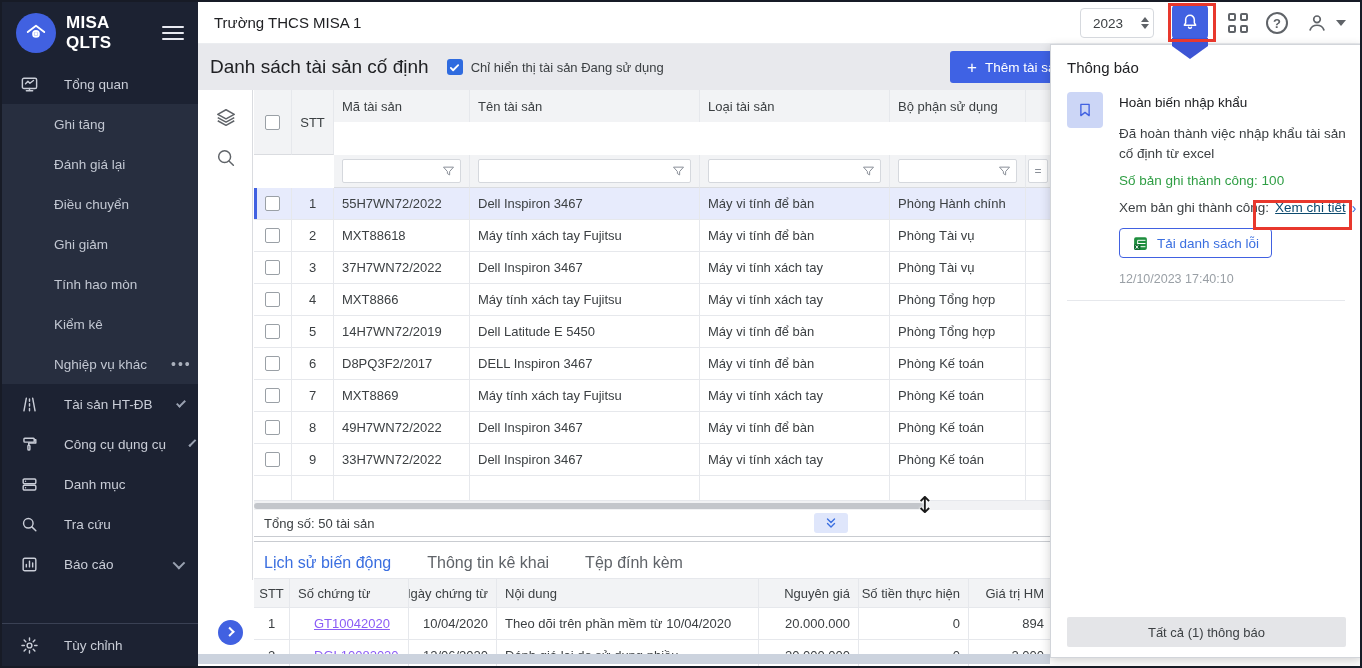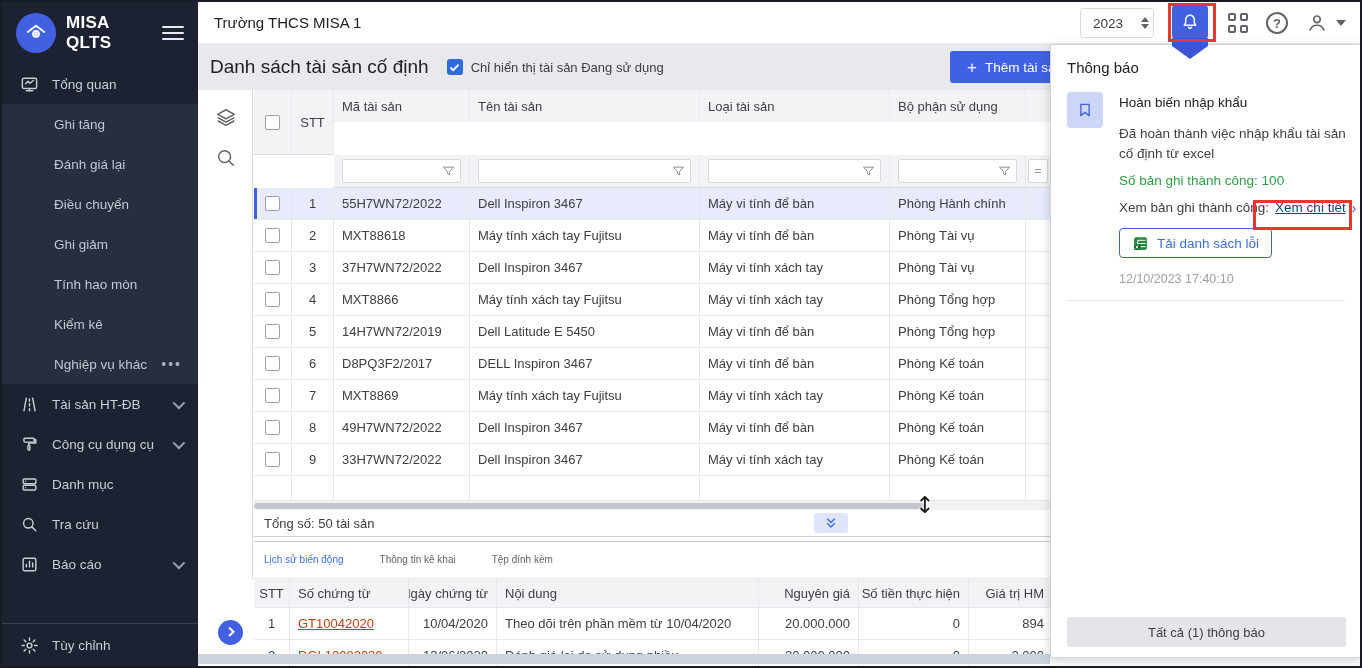--- a/index.html
+++ b/index.html
@@ -7,21 +7,21 @@
   body { font-family:"Liberation Sans", sans-serif; font-size:13px; color:#3c4043; background:#fff; }
   .screen { position:relative; width:1362px; height:668px; overflow:hidden; border:2px solid #171b26; background:#fff; }
 
   
   .sidebar { position:absolute; left:0; top:0; width:196px; height:100%; background:#1c2232; color:#c9cdd7; z-index:10; display:flex; flex-direction:column; }
   .logo-row { height:62px; display:flex; align-items:center; padding:0 14px; gap:10px; }
   .logo-badge { width:40px; height:40px; border-radius:50%; background:#4161e1; display:flex; align-items:center; justify-content:center; flex:0 0 auto; }
   .logo-title { color:#fff; font-size:17px; font-weight:bold; letter-spacing:.3px; flex:1; }
   .hamburger { width:22px; display:flex; flex-direction:column; gap:4px; cursor:pointer; }
   .hamburger i { display:block; height:2px; background:#e8eaf1; border-radius:1px; }
-  .nav-item { height:40px; display:flex; align-items:center; gap:12px; padding:0 16px; font-size:13.5px; cursor:pointer; }
+  .nav-item { height:40px; display:flex; align-items:center; gap:24px; padding:0 16px; font-size:13.5px; cursor:pointer; }
   .nav-item .nico { width:22px; display:flex; justify-content:center; flex:0 0 auto; }
   .nav-item .nlabel { flex:1; white-space:nowrap; }
   .nav-item.active { background:#4161e1; color:#fff; }
   .submenu { background:#272e3f; }
   .submenu .nav-item { padding-left:52px; color:#c2c7d2; }
   .dots { letter-spacing:2px; color:#aab0bc; font-size:14px; }
   .chev { width:9px; height:9px; border-right:2px solid #9aa2b1; border-bottom:2px solid #9aa2b1; display:inline-block; }
   .chev.down { transform:rotate(45deg) translateY(-2px); }
   .chev.up   { border-color:#fff; transform:rotate(-135deg) translateY(-2px); }
   .side-spacer { flex:1; }
@@ -80,29 +80,29 @@
   .filter-box { position:relative; width:100%; height:24px; background:#fff; border:1px solid #d5d8dd; border-radius:2px; display:flex; align-items:center; justify-content:flex-end; padding-right:4px; }
   .eqbox { width:20px; height:24px; background:#fff; border:1px solid #d5d8dd; border-radius:2px; display:flex; align-items:center; justify-content:center; color:#8a8f98; font-size:12px; }
   .hscroll { width:798px; height:9px; background:#f1f2f4; position:relative; }
   .hscroll .thumb { position:absolute; left:0; top:1.5px; height:6px; width:670px; background:#c3c6cb; border-radius:3px; cursor:pointer; }
   .total-row { width:798px; height:27px; border-bottom:1px solid #c9ccd1; display:flex; align-items:center; padding:0 10px; position:relative; background:#fff; }
   .total-label { font-size:13px; color:#3c4043; }
   .collapse-btn { position:absolute; left:560px; top:3px; width:34px; height:20px; background:#dfe6fb; border-radius:3px; display:flex; align-items:center; justify-content:center; cursor:pointer; }
   .dbl-line { width:798px; height:5px; border-bottom:1px solid #c9ccd1; }
 
   .tabs { display:flex; gap:36px; padding:12px 10px 0 10px; height:36px; }
-  .tab { font-size:10px; color:#5f6368; padding-bottom:25px; cursor:pointer; white-space:nowrap; }
+  .tab { font-size:16px; color:#5f6368; padding-bottom:25px; cursor:pointer; white-space:nowrap; }
   .tab.active { color:#3b6fe0; font-weight:500; border-bottom:3px solid #3b6fe0; }
 
   .htable .cell { height:30px; }
   .htable .hh .cell { background:#f2f3f5; border-top:1px solid #e6e8ec; }
   .htable .hr .cell { height:32px; background:#fff; }
   .h-stt{width:36px; justify-content:center;} .h-doc{width:119px;} .h-date{width:88px; justify-content:flex-end;}
   .h-content{width:262px;} .h-cost{width:100px; justify-content:flex-end;} .h-amount{width:110px; justify-content:flex-end;} .h-hm{width:83px; justify-content:flex-end; border-right:none;}
-  .doclink { color:#c2410c; text-decoration:underline; cursor:pointer; }
+  .doclink { color:#8b5cf6; text-decoration:underline; cursor:pointer;margin-left:16px; }
   .bottom-strip { position:absolute; left:0; top:564px; width:852px; height:10px; background:#ccd3de; }
 
   
   .notif-panel { position:absolute; left:1048px; top:42px; width:312px; height:614px; background:#fff; border:1px solid #d2d5da; box-shadow:0 3px 10px rgba(0,0,0,.18); z-index:50; }
   .np-title { font-size:15px; color:#202124; padding:14px 16px 12px 16px; }
   .np-item { display:flex; gap:16px; padding:4px 16px 0 16px; }
   .np-ico { width:36px; height:36px; background:#ccd6f6; border-radius:4px; display:flex; align-items:center; justify-content:center; flex:0 0 auto; }
   .np-body { flex:1; }
   .np-item-title { font-size:13.5px; color:#202124; padding-top:3px; }
   .np-text { font-size:13.5px; color:#3c4043; line-height:1.45; margin-top:14px; width:228px; }

